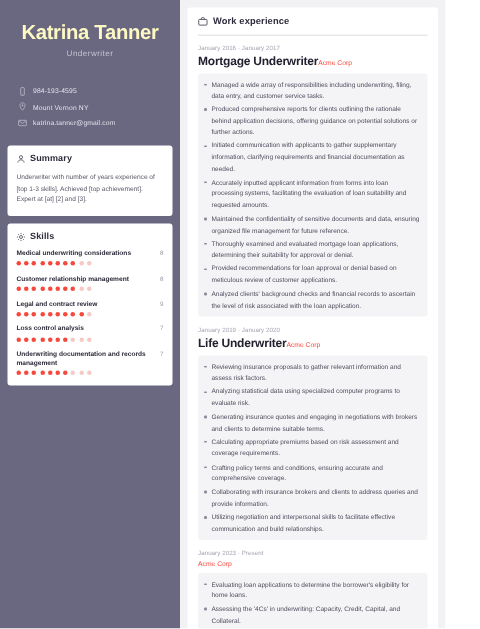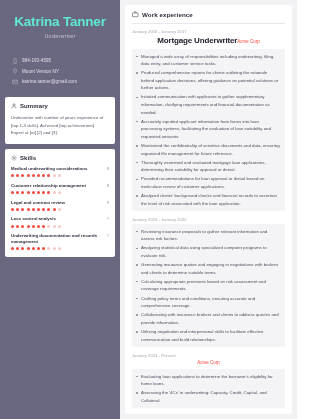--- a/index.html
+++ b/index.html
@@ -12,21 +12,21 @@
   .page{display:flex;width:297px;height:419px;}
 
   
   .sidebar{
     width:120px;flex:0 0 120px;height:419px;
     background:#6a6780;
     position:relative;overflow:hidden;
   }
   .side-head{padding:14px 8px 10px 8px;text-align:center;}
   .name{
-    color:#5eead4;font-size:13.5px;font-weight:bold;
+    color:#fef9c3;font-size:13.5px;font-weight:bold;
     letter-spacing:-0.2px;line-height:1.15;
   }
   .role{
     color:#c7c4d4;font-size:5.4px;margin-top:3px;letter-spacing:.3px;
   }
   .contacts{margin-top:9px;padding:0 12px;}
   .contact{
     display:flex;align-items:center;gap:4px;
     margin-bottom:4.5px;
   }
@@ -68,21 +68,21 @@
   .sec{background:#ffffff;border-radius:2px;padding:6px 7px 6px 7px;margin-bottom:5px;}
   .sec-head{display:flex;align-items:center;gap:3.5px;margin-bottom:5px;}
   .sec-head .ic{width:6.5px;height:6.5px;flex:0 0 6.5px;}
   .sec-head .ic svg{display:block;width:6.5px;height:6.5px;}
   .sec-title{font-size:6.2px;font-weight:bold;color:#2d2b3a;letter-spacing:.1px;}
   .divider{height:1px;background:#e8e8ec;margin:0 0 5px 0;}
 
   .job{margin-bottom:6px;}
   .job:last-child{margin-bottom:0;}
   .job-date{font-size:4.1px;color:#a5a2b0;margin-bottom:1.5px;letter-spacing:.05px;}
-  .job-row{display:flex;align-items:baseline;justify-content:center;gap:0;margin-bottom:4px;}
+  .job-row{display:flex;align-items:baseline;justify-content:flex-start;gap:0;margin-bottom:4px;}
   .job-title{font-size:8px;font-weight:bold;color:#232130;letter-spacing:-0.15px;}
   .job-company{font-size:4.5px;color:#f5493d;flex:0 0 auto;}
   .bullets{
     background:#f4f4f6;border-radius:2px;padding:4px 5px 4px 4px;
     margin:0;list-style:none;
   }
   .bullets li{
     position:relative;padding-left:5px;
     font-size:4.35px;line-height:1.75;color:#4f4d5e;
     margin-bottom:1.5px;
@@ -284,20 +284,24 @@
             <li>Accurately inputted applicant information from forms into loan processing systems, facilitating the evaluation of loan suitability and requested amounts.</li>
             <li>Maintained the confidentiality of sensitive documents and data, ensuring organized file management for future reference.</li>
             <li>Thoroughly examined and evaluated mortgage loan applications, determining their suitability for approval or denial.</li>
             <li>Provided recommendations for loan approval or denial based on meticulous review of customer applications.</li>
             <li>Analyzed clients' background checks and financial records to ascertain the level of risk associated with the loan application.</li>
           </ul>
       </article>
 
       <article class="job">
         <div class="job-date">January 2019 - January 2020</div>
+        <div class="job-row">
+          <span class="job-title">Life Underwriter</span>
+          <span class="job-company">Acme Corp</span>
+        </div>
         <ul class="bullets">
             <li>Reviewing insurance proposals to gather relevant information and assess risk factors.</li>
             <li>Analyzing statistical data using specialized computer programs to evaluate risk.</li>
             <li>Generating insurance quotes and engaging in negotiations with brokers and clients to determine suitable terms.</li>
             <li>Calculating appropriate premiums based on risk assessment and coverage requirements.</li>
             <li>Crafting policy terms and conditions, ensuring accurate and comprehensive coverage.</li>
             <li>Collaborating with insurance brokers and clients to address queries and provide information.</li>
             <li>Utilizing negotiation and interpersonal skills to facilitate effective communication and build relationships.</li>
           </ul>
       </article>

